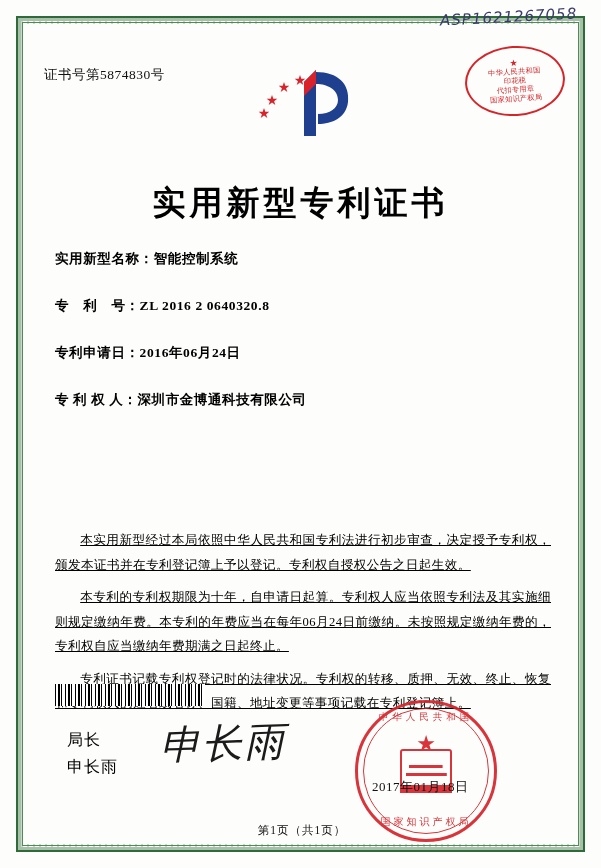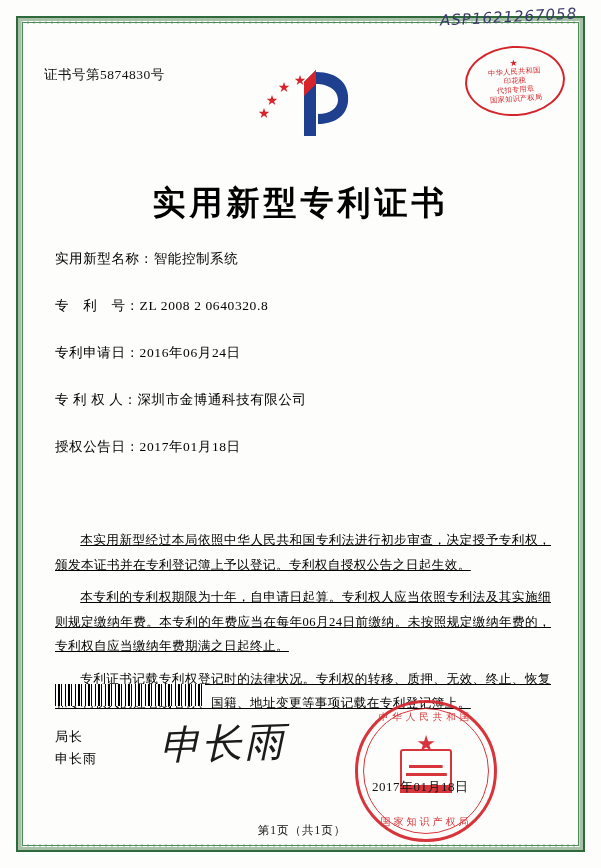--- a/index.html
+++ b/index.html
@@ -133,20 +133,21 @@
     color: #000;
     margin-top: 13px;
   }
 
   
   .fields {
     position: absolute;
     left: 55px;
     top: 250px;
     right: 50px;
+    font-weight: bold;
   }
   .field {
     font-size: 13.5px;
     color: #000;
     margin-bottom: 29px;
     letter-spacing: 0.6px;
     white-space: nowrap;
   }
   .field .label {
     display: inline-block;
@@ -183,23 +184,23 @@
     background:
       repeating-linear-gradient(90deg,
         #000 0 1px, #fff 1px 3px,
         #000 3px 5px, #fff 5px 6px,
         #000 6px 7px, #fff 7px 10px);
   }
 
   
   .sig-block {
     position: absolute;
-    left: 55px;
+    left: 67px;
     top: 726px;
-    font-size: 13px;
+    font-size: 16px;
     line-height: 1.7;
     color: #000;
     letter-spacing: 1px;
   }
   .sig-hand {
     position: absolute;
     left: 160px;
     top: 716px;
     font-size: 40px;
     font-family: "DejaVu Serif", serif;
@@ -325,30 +326,27 @@
     </div>
   </div>
 
   <div class="title">实用新型专利证书</div>
 
   <div class="fields">
     <div class="field">
       <span class="label">实用新型名称：</span><span class="value">智能控制系统</span>
     </div>
     <div class="field">
-      <span class="label">专　利　号：</span><span class="value">ZL 2008 2 0640320.8</span>
+      <span class="label">专　利　号：</span><span class="value">ZL 2016 2 0640320.8</span>
     </div>
     <div class="field">
       <span class="label">专利申请日：</span><span class="value">2016年06月24日</span>
     </div>
     <div class="field">
       <span class="label">专 利 权 人：</span><span class="value">深圳市金博通科技有限公司</span>
-    </div>
-    <div class="field">
-      <span class="label">授权公告日：</span><span class="value">2017年01月18日</span>
     </div>
   </div>
 
   <div class="paras">
     <p class="para">本实用新型经过本局依照中华人民共和国专利法进行初步审查，决定授予专利权，颁发本证书并在专利登记簿上予以登记。专利权自授权公告之日起生效。</p>
     <p class="para">本专利的专利权期限为十年，自申请日起算。专利权人应当依照专利法及其实施细则规定缴纳年费。本专利的年费应当在每年06月24日前缴纳。未按照规定缴纳年费的，专利权自应当缴纳年费期满之日起终止。</p>
     <p class="para">专利证书记载专利权登记时的法律状况。专利权的转移、质押、无效、终止、恢复和专利权人的姓名或名称、国籍、地址变更等事项记载在专利登记簿上。</p>
   </div>
 
   <div class="barcode"></div>

